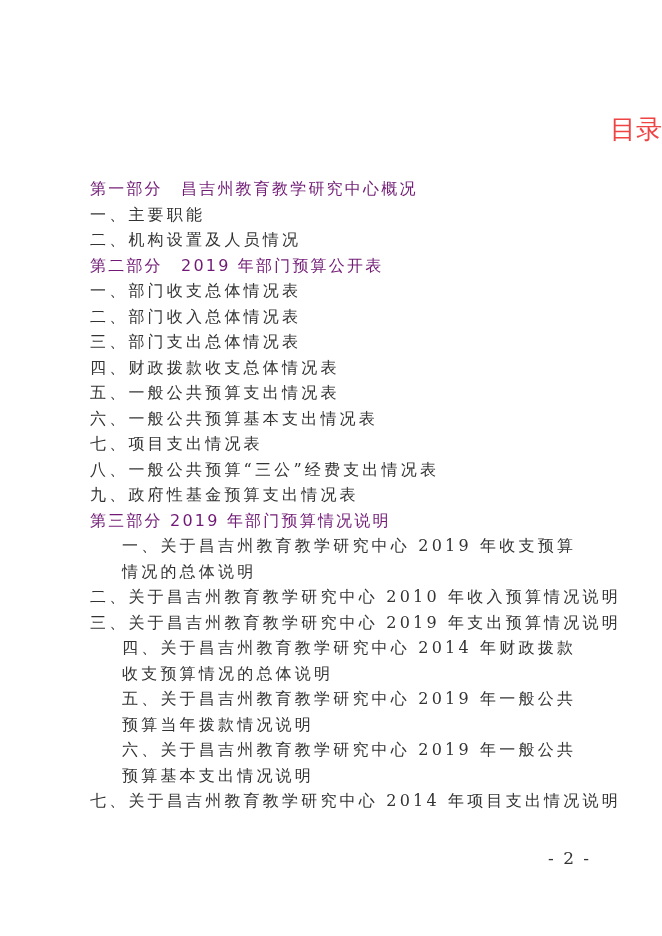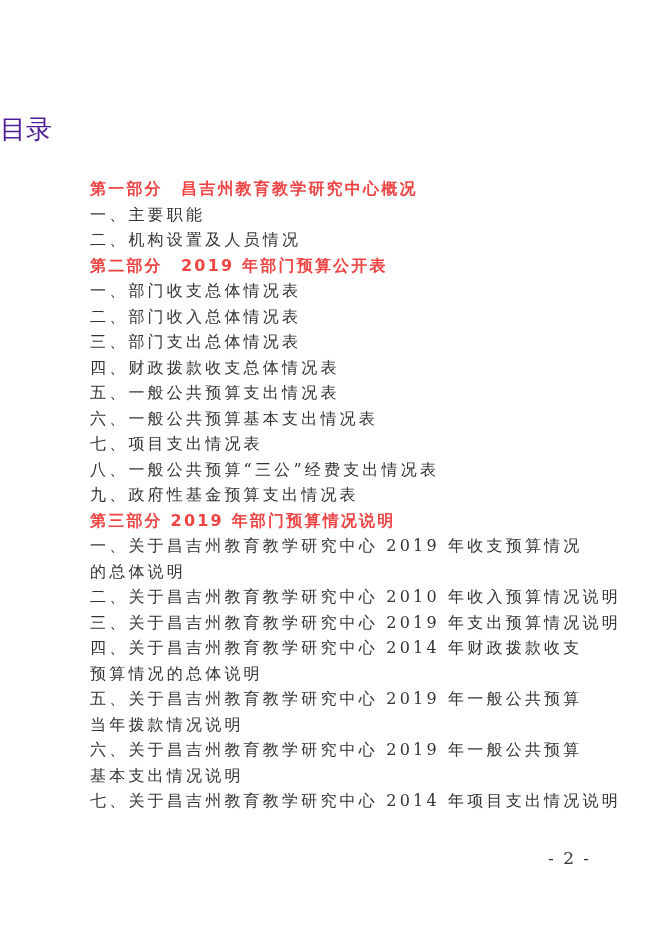--- a/index.html
+++ b/index.html
@@ -1,23 +1,23 @@
 <!DOCTYPE html>
 <html><head>
 <meta charset="utf-8">
 <style>
   html, body { margin: 0; padding: 0; background: #ffffff; }
   body { width: 662px; height: 936px; position: relative; overflow: hidden;
          font-family: "DejaVu Serif", "Liberation Serif", serif; color: #1a1a1a; }
-  .title { position: absolute; left: 0; width: 662px; top: 112px; text-align: left;
-           font-family: Liberation Serif, serif; font-size: 26px; color: #4c1d95; }
+  .title { position: absolute; left: 0; width: 662px; top: 112px; text-align: right;
+           font-family: Liberation Serif, serif; font-size: 26px; color: #ef4444; }
   .toc { position: absolute; left: 90px; top: 176px; width: 500px; }
   .line { font-size: 16px; line-height: 25.5px; letter-spacing: 3.2px; white-space: nowrap; color: #333; }
-  .line.head { font-weight: bold; color: #ef4444; letter-spacing: 2.2px; font-family: "DejaVu Sans", "Liberation Sans", sans-serif; }
-  .line.wrap { white-space: normal; word-break: break-all; }
+  .line.head { font-weight: normal; color: #701a75; letter-spacing: 2.2px; font-family: "DejaVu Sans", "Liberation Sans", sans-serif; }
+  .line.wrap { white-space: normal; word-break: break-all; margin-left: 32px; }
   .pagenum { position: absolute; left: 548px; top: 848px; font-size: 17px; color: #333; letter-spacing: 2px; }
 </style>
 </head>
 <body>
 
 <div class="title">目录</div>
 
 <div class="toc">
   <div class="line head">第一部分　昌吉州教育教学研究中心概况</div>
   <div class="line">一、主要职能</div>

